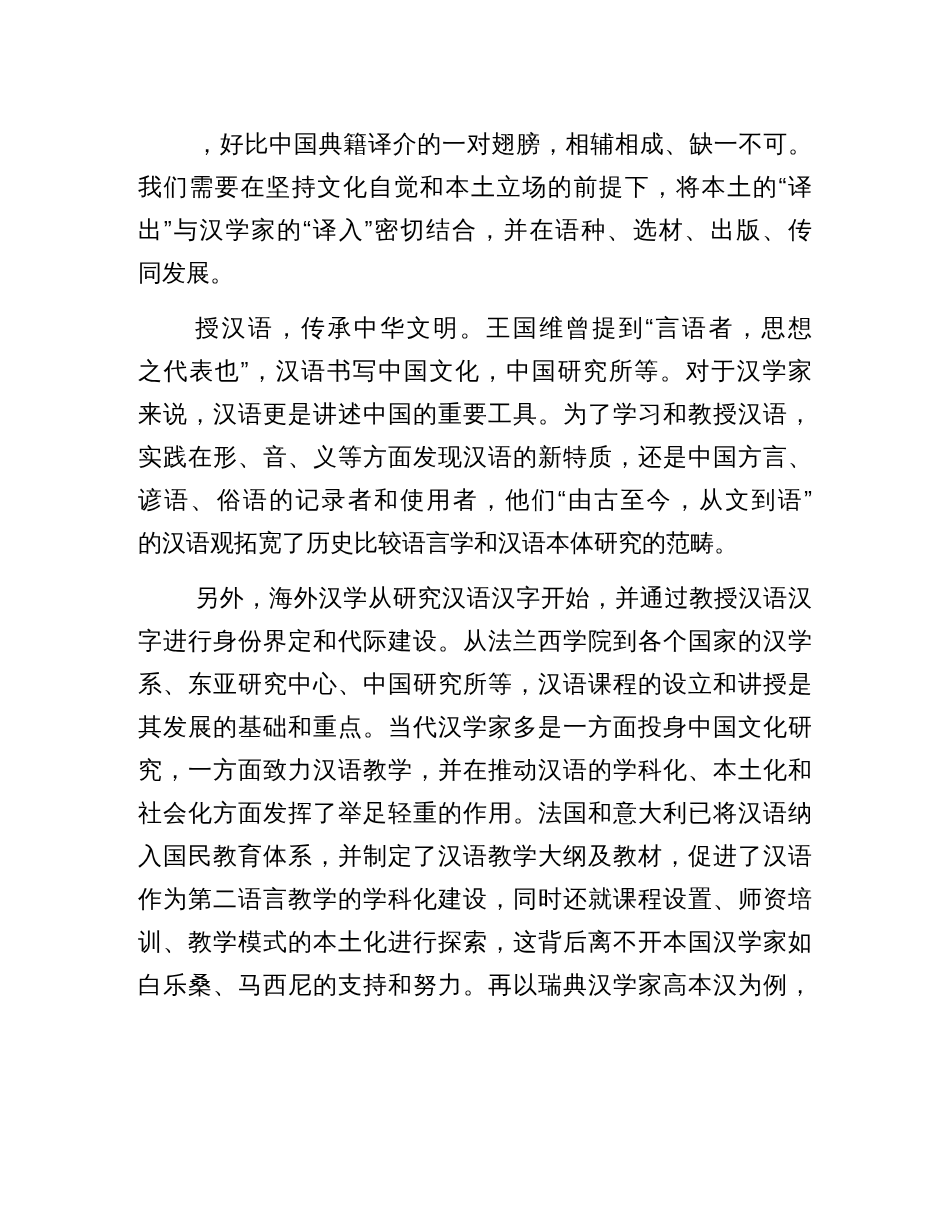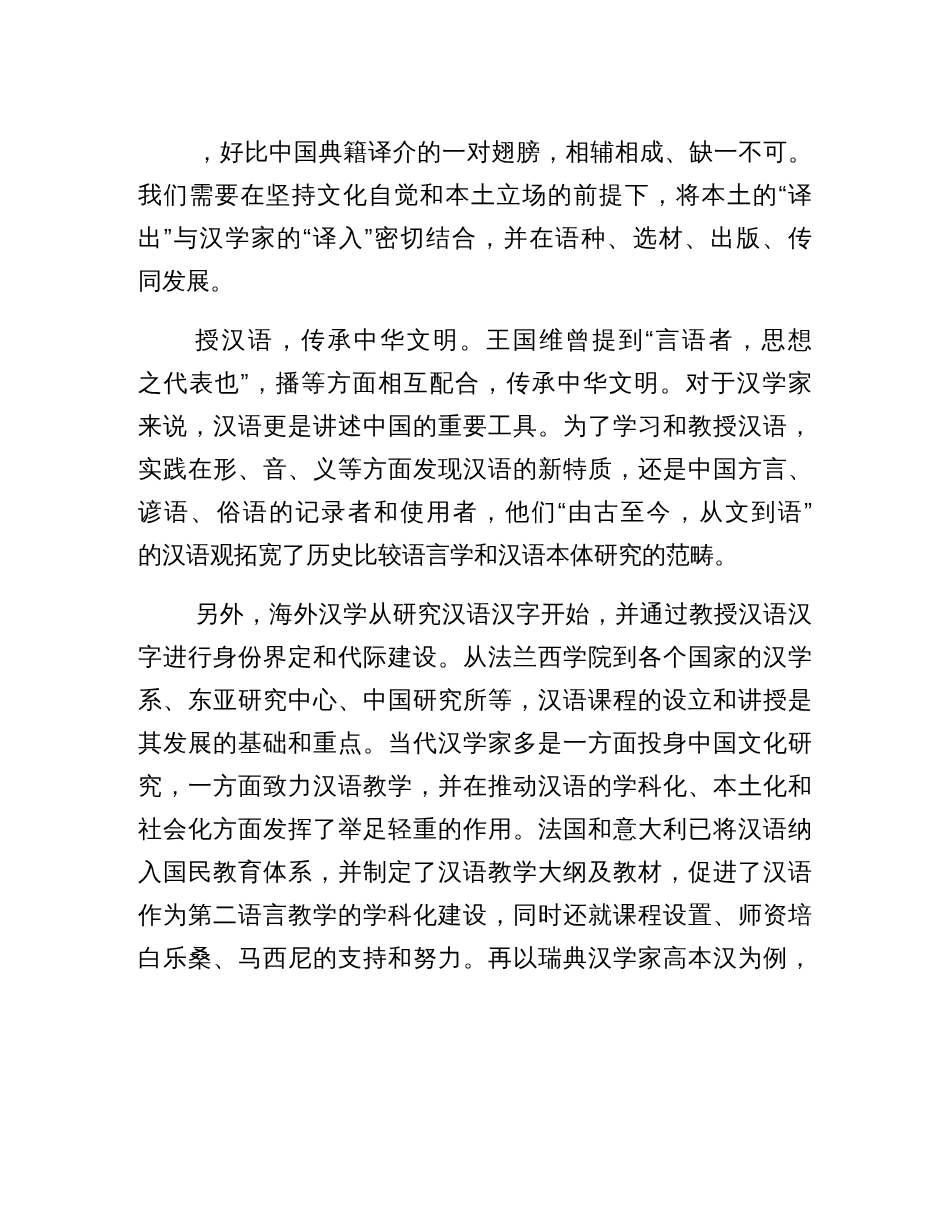--- a/index.html
+++ b/index.html
@@ -14,21 +14,21 @@
     box-sizing: border-box;
     padding: 114px 138px 0 138px;
     background: #ffffff;
     color: #000000;
     font-family: "Liberation Sans", sans-serif;
     font-size: 24px;
     font-weight: 400;
     overflow: hidden;
   }
   .para {
-    margin: 16px 0 12px 0;
+    margin: 8px 0 12px 0;
     padding: 0;
   }
   .line {
     height: 43px;
     line-height: 43px;
     white-space: nowrap;
     text-align: justify;
     text-align-last: justify;
     overflow: hidden;
   }
@@ -46,32 +46,33 @@
 
   <div class="para">
     <div class="line first">，好比中国典籍译介的一对翅膀，相辅相成、缺一不可。</div>
     <div class="line">我们需要在坚持文化自觉和本土立场的前提下，将本土的“译</div>
     <div class="line">出”与汉学家的“译入”密切结合，并在语种、选材、出版、传</div>
     <div class="line last">同发展。</div>
   </div>
 
   <div class="para">
     <div class="line first">授汉语，传承中华文明。王国维曾提到“言语者，思想</div>
-    <div class="line">之代表也”，播等方面相互配合，传承中华文明。对于汉学家</div>
+    <div class="line">之代表也”，汉语书写中国文化，中国研究所等。对于汉学家</div>
     <div class="line">来说，汉语更是讲述中国的重要工具。为了学习和教授汉语，</div>
     <div class="line">实践在形、音、义等方面发现汉语的新特质，还是中国方言、</div>
     <div class="line">谚语、俗语的记录者和使用者，他们“由古至今，从文到语”</div>
     <div class="line last">的汉语观拓宽了历史比较语言学和汉语本体研究的范畴。</div>
   </div>
 
   <div class="para">
     <div class="line first">另外，海外汉学从研究汉语汉字开始，并通过教授汉语汉</div>
     <div class="line">字进行身份界定和代际建设。从法兰西学院到各个国家的汉学</div>
     <div class="line">系、东亚研究中心、中国研究所等，汉语课程的设立和讲授是</div>
     <div class="line">其发展的基础和重点。当代汉学家多是一方面投身中国文化研</div>
     <div class="line">究，一方面致力汉语教学，并在推动汉语的学科化、本土化和</div>
     <div class="line">社会化方面发挥了举足轻重的作用。法国和意大利已将汉语纳</div>
     <div class="line">入国民教育体系，并制定了汉语教学大纲及教材，促进了汉语</div>
     <div class="line">作为第二语言教学的学科化建设，同时还就课程设置、师资培</div>
+    <div class="line">训、教学模式的本土化进行探索，这背后离不开本国汉学家如</div>
     <div class="line">白乐桑、马西尼的支持和努力。再以瑞典汉学家高本汉为例，</div>
   </div>
 
 </div>
 
 </body></html>

